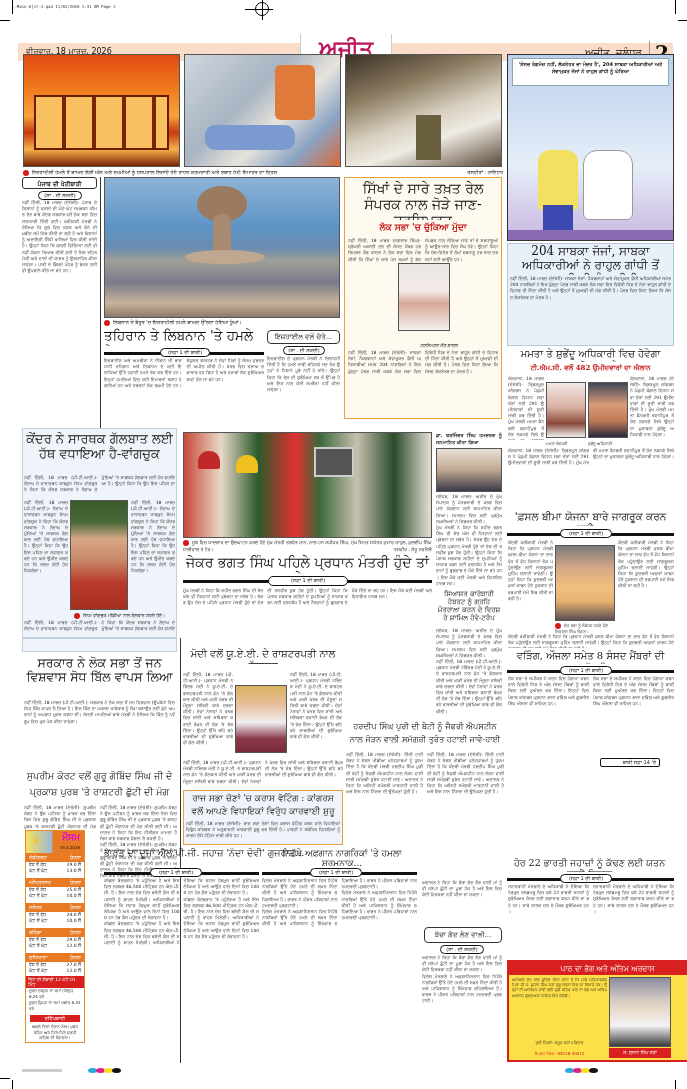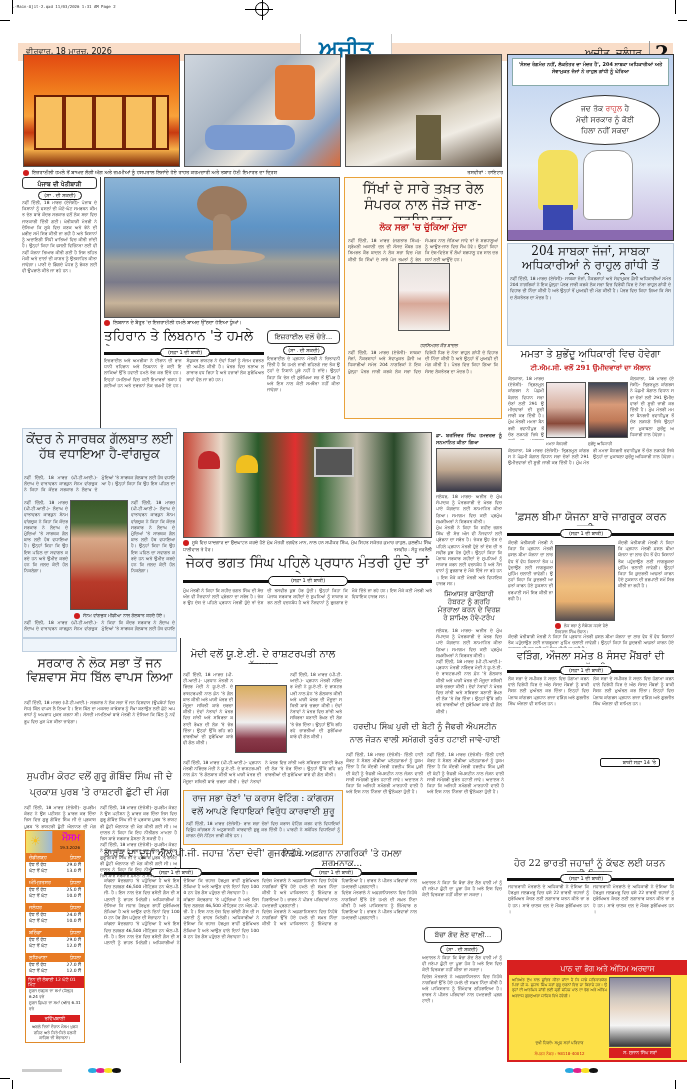--- a/index.html
+++ b/index.html
@@ -5,21 +5,21 @@
 *{box-sizing:border-box;margin:0;padding:0}
 html,body{width:687px;height:1089px;background:#fff;overflow:hidden}
 body{position:relative;font-family:"DejaVu Sans",sans-serif;color:#111}
 .abs{position:absolute}
 .slug{top:4px;left:12px;font-size:4px;color:#333;font-family:"DejaVu Sans Mono",monospace}
 .crop{position:absolute;background:#000}
 .reg{position:absolute;width:14px;height:14px;border:1px solid #000;border-radius:50%}
 .hdr{position:absolute;top:43px;left:18px;width:487px;height:18px;background:#f9ddc8}
 .hdr-r{position:absolute;top:43px;left:505px;width:168px;height:18px;background:#f9ddc8}
 .hdr .date{position:absolute;left:8px;top:4px;font-size:8px}
-.masthead{position:absolute;top:34px;left:300px;width:92px;height:28px;background:#fff;border-left:1px solid #ccc;border-right:1px solid #ccc;color:#0369a1;font-weight:bold;font-size:22px;text-align:center;line-height:28px;font-family:"DejaVu Serif",serif}
+.masthead{position:absolute;top:34px;left:300px;width:92px;height:28px;background:#fff;border-left:1px solid #ccc;border-right:1px solid #ccc;color:#be185d;font-weight:bold;font-size:22px;text-align:center;line-height:28px;font-family:"DejaVu Serif",serif}
 .hdr-r .city{position:absolute;left:80px;top:4px;font-size:10px}
 .hdr-r .pg{position:absolute;right:4px;top:-2px;font-size:20px;font-weight:bold;font-family:"DejaVu Serif",serif;border-left:1px solid #999;padding-left:5px}
 .photo{position:absolute;border:1px solid #555}
 .cap{position:absolute;font-size:5px;line-height:7px;color:#111;white-space:nowrap;overflow:hidden}
 .dot{display:inline-block;width:6px;height:6px;background:#d01c1c;border-radius:50%;margin-right:3px;vertical-align:middle}
 .col{position:absolute;font-size:4.4px;line-height:6.2px;color:#222;text-align:justify;overflow:hidden}
 .col p{word-break:break-all}
 .h1{position:absolute;font-family:"DejaVu Serif",serif;color:#111;text-align:center;line-height:1.15;overflow:hidden}
 .red{color:#c41818}
 .pill{position:absolute;border:1px solid #111;border-radius:8px;font-size:5px;text-align:center;line-height:7px;background:#fff}
@@ -64,25 +64,20 @@
 <div class="photo" style="left:345px;top:54px;width:157px;height:113px;background:linear-gradient(160deg,#3a3026 0%,#8a7a60 30%,#d8d0c0 55%,#f0ece4 70%,#5a4a38 100%)">
   <div style="position:absolute;left:70px;top:60px;width:25px;height:45px;background:#6a6040"></div>
 </div>
 <div class="cap" style="left:23px;top:169px;width:480px">
   <span class="dot"></span><span>ਇਜ਼ਰਾਈਲੀ ਹਮਲੇ ਤੋਂ ਬਾਅਦ ਲੱਗੀ ਅੱਗ ਅਤੇ ਜ਼ਖ਼ਮੀਆਂ ਨੂੰ ਹਸਪਤਾਲ ਲਿਜਾਂਦੇ ਹੋਏ ਰਾਹਤ ਕਰਮਚਾਰੀ ਅਤੇ ਤਬਾਹ ਹੋਈ ਇਮਾਰਤ ਦਾ ਦ੍ਰਿਸ਼</span>
   <span style="float:right">ਤਸਵੀਰਾਂ : ਰਾਇਟਰ</span>
 </div>
 
 <div class="box" style="left:507px;top:54px;width:167px;height:187px;background:linear-gradient(180deg,#bcd0ee 0%,#e6eef8 60%,#c8b8e0 100%)">
   <div style="position:absolute;left:4px;top:3px;width:157px;height:28px;background:#fff;border:1px solid #8aa;font-size:5px;line-height:7px;padding:2px;text-align:center;font-weight:bold">'ਸੰਸਦ ਰੰਗਮੰਚ ਨਹੀਂ, ਲੋਕਤੰਤਰ ਦਾ ਮੰਦਰ ਹੈ', 204 ਸਾਬਕਾ ਅਧਿਕਾਰੀਆਂ ਅਤੇ ਸੇਵਾਮੁਕਤ ਜੱਜਾਂ ਨੇ ਰਾਹੁਲ ਗਾਂਧੀ ਨੂੰ ਘੇਰਿਆ</div>
-  <div style="position:absolute;left:42px;top:40px;width:110px;height:50px;background:#fff;border:1px solid #333;border-radius:50%;text-align:center;font-size:7.5px;line-height:11px;padding-top:7px">
-    <span>ਜਦ ਤੱਕ</span> <span class="red">ਰਾਹੁਲ</span> <span>ਹੈ</span><br>
-    <span>ਮੋਦੀ ਸਰਕਾਰ ਨੂੰ ਕੋਈ</span><br>
-    <span>ਹਿਲਾ ਨਹੀਂ ਸਕਦਾ</span>
-  </div>
   <div style="position:absolute;left:30px;top:95px;width:40px;height:60px;background:#f3e060;border-radius:12px 12px 4px 4px"></div>
   <div style="position:absolute;left:35px;top:150px;width:30px;height:25px;background:#3a48b0"></div>
   <div style="position:absolute;left:75px;top:95px;width:50px;height:70px;background:#fff;border:1px solid #999;border-radius:14px 14px 6px 6px"></div>
   <div style="position:absolute;left:0;bottom:0;width:100%;height:10px;background:#8a6ab0"></div>
 </div>
 
 <div class="box" style="left:22px;top:177px;width:75px;height:12px;border-radius:3px;font-size:6px;font-weight:bold;text-align:center;line-height:11px">ਪੰਜਾਬ ਦੀ ਖੇਤੀਬਾੜੀ</div>
 <div class="pill" style="left:38px;top:191px;width:44px">(ਸਾ . ਦੀ ਸਕਦੀ)</div>
 <div class="col" style="left:22px;top:200px;width:75px;height:165px">
     <p>ਨਵੀਂ ਦਿੱਲੀ, 18 ਮਾਰਚ (ਏਜੰਸੀ)- ਪੰਜਾਬ ਦੇ ਕਿਸਾਨਾਂ ਨੂੰ ਫਸਲਾਂ ਦੀ ਘੱਟੋ-ਘੱਟ ਸਮਰਥਨ ਕੀਮਤ ਦੇਣ ਬਾਰੇ ਕੇਂਦਰ ਸਰਕਾਰ ਵਲੋਂ ਲੋਕ ਸਭਾ ਵਿਚ ਜਾਣਕਾਰੀ ਦਿੱਤੀ ਗਈ। ਖੇਤੀਬਾੜੀ ਮੰਤਰੀ ਨੇ ਦੱਸਿਆ ਕਿ ਸੂਬੇ ਵਿਚ ਕਣਕ ਅਤੇ ਝੋਨੇ ਦੀ ਖ਼ਰੀਦ ਸਮੇਂ ਸਿਰ ਕੀਤੀ ਜਾ ਰਹੀ ਹੈ ਅਤੇ ਕਿਸਾਨਾਂ ਨੂੰ ਅਦਾਇਗੀ ਸਿੱਧੀ ਖਾਤਿਆਂ ਵਿਚ ਕੀਤੀ ਜਾਂਦੀ ਹੈ। ਉਨ੍ਹਾਂ ਕਿਹਾ ਕਿ ਫਸਲੀ ਵਿਭਿੰਨਤਾ ਲਈ ਵੀ ਨਵੀਂ ਯੋਜਨਾ ਤਿਆਰ ਕੀਤੀ ਗਈ ਹੈ ਜਿਸ ਤਹਿਤ ਮੱਕੀ ਅਤੇ ਦਾਲਾਂ ਦੀ ਕਾਸ਼ਤ ਨੂੰ ਉਤਸ਼ਾਹਿਤ ਕੀਤਾ ਜਾਵੇਗਾ। ਪਾਣੀ ਦੇ ਡਿੱਗਦੇ ਪੱਧਰ ਨੂੰ ਰੋਕਣ ਲਈ ਵੀ ਉਪਰਾਲੇ ਕੀਤੇ ਜਾ ਰਹੇ ਹਨ।</p>
@@ -120,21 +115,21 @@
     <p>ਨਵੀਂ ਦਿੱਲੀ, 18 ਮਾਰਚ (ਏਜੰਸੀ)- ਸਾਬਕਾ ਜੱਜਾਂ, ਨੌਕਰਸ਼ਾਹਾਂ ਅਤੇ ਸੇਵਾਮੁਕਤ ਫ਼ੌਜੀ ਅਧਿਕਾਰੀਆਂ ਸਮੇਤ 204 ਨਾਗਰਿਕਾਂ ਨੇ ਇਕ ਖੁੱਲ੍ਹਾ ਪੱਤਰ ਜਾਰੀ ਕਰਕੇ ਲੋਕ ਸਭਾ ਵਿਚ ਵਿਰੋਧੀ ਧਿਰ ਦੇ ਨੇਤਾ ਰਾਹੁਲ ਗਾਂਧੀ ਦੇ ਵਿਹਾਰ ਦੀ ਨਿੰਦਾ ਕੀਤੀ ਹੈ ਅਤੇ ਉਨ੍ਹਾਂ ਤੋਂ ਮੁਆਫ਼ੀ ਦੀ ਮੰਗ ਕੀਤੀ ਹੈ। ਪੱਤਰ ਵਿਚ ਕਿਹਾ ਗਿਆ ਕਿ ਸੰਸਦ ਲੋਕਤੰਤਰ ਦਾ ਮੰਦਰ ਹੈ।</p>
   </div>
 
 <div class="box" style="left:507px;top:243px;width:167px;height:103px;background:#e8f0f8;border-color:#b8c8d8"></div>
 <div class="h1" style="left:510px;top:245px;width:161px;height:30px;font-size:12px">204 ਸਾਬਕਾ ਜੱਜਾਂ, ਸਾਬਕਾ ਅਧਿਕਾਰੀਆਂ ਨੇ ਰਾਹੁਲ ਗਾਂਧੀ ਤੋਂ ਮੁਆਫ਼ੀ ਦੀ ਮੰਗ ਕੀਤੀ</div>
 <div class="col" style="left:510px;top:276px;width:161px;height:68px">
     <p>ਨਵੀਂ ਦਿੱਲੀ, 18 ਮਾਰਚ (ਏਜੰਸੀ)- ਸਾਬਕਾ ਜੱਜਾਂ, ਨੌਕਰਸ਼ਾਹਾਂ ਅਤੇ ਸੇਵਾਮੁਕਤ ਫ਼ੌਜੀ ਅਧਿਕਾਰੀਆਂ ਸਮੇਤ 204 ਨਾਗਰਿਕਾਂ ਨੇ ਇਕ ਖੁੱਲ੍ਹਾ ਪੱਤਰ ਜਾਰੀ ਕਰਕੇ ਲੋਕ ਸਭਾ ਵਿਚ ਵਿਰੋਧੀ ਧਿਰ ਦੇ ਨੇਤਾ ਰਾਹੁਲ ਗਾਂਧੀ ਦੇ ਵਿਹਾਰ ਦੀ ਨਿੰਦਾ ਕੀਤੀ ਹੈ ਅਤੇ ਉਨ੍ਹਾਂ ਤੋਂ ਮੁਆਫ਼ੀ ਦੀ ਮੰਗ ਕੀਤੀ ਹੈ। ਪੱਤਰ ਵਿਚ ਕਿਹਾ ਗਿਆ ਕਿ ਸੰਸਦ ਲੋਕਤੰਤਰ ਦਾ ਮੰਦਰ ਹੈ।</p>
   </div>
 
 <div class="h1" style="left:507px;top:348px;width:167px;height:14px;font-size:10px">ਮਮਤਾ ਤੇ ਸ਼ੁਭੇਂਦੂ ਅਧਿਕਾਰੀ ਵਿਚ ਹੋਵੇਗਾ ਆਹਮੋ-ਸਾਹਮਣੇ</div>
-<div class="h1 red" style="left:507px;top:364px;width:167px;height:10px;font-size:7px;font-weight:bold">ਟੀ.ਐਮ.ਸੀ. ਵਲੋਂ 291 ਉਮੀਦਵਾਰਾਂ ਦਾ ਐਲਾਨ</div>
+<div class="h1 red" style="left:507px;top:364px;width:167px;height:10px;font-size:7px;font-weight:bold">ਟੀ.ਐਮ.ਸੀ. ਵਲੋਂ 482 ਉਮੀਦਵਾਰਾਂ ਦਾ ਐਲਾਨ</div>
 <div class="photo" style="left:546px;top:382px;width:40px;height:56px;background:linear-gradient(180deg,#f2e8e8 0%,#d8b0a0 45%,#8a4a3a 75%,#eee 100%)"></div>
 <div class="photo" style="left:588px;top:382px;width:40px;height:56px;background:linear-gradient(180deg,#404858 0%,#d89a78 40%,#c07a58 70%,#2a2a3a 100%)"></div>
 <div class="col" style="left:508px;top:376px;width:36px;height:64px">
     <p>ਕੋਲਕਾਤਾ, 18 ਮਾਰਚ (ਏਜੰਸੀ)- ਤ੍ਰਿਣਮੂਲ ਕਾਂਗਰਸ ਨੇ ਪੱਛਮੀ ਬੰਗਾਲ ਵਿਧਾਨ ਸਭਾ ਚੋਣਾਂ ਲਈ 291 ਉਮੀਦਵਾਰਾਂ ਦੀ ਸੂਚੀ ਜਾਰੀ ਕਰ ਦਿੱਤੀ ਹੈ। ਮੁੱਖ ਮੰਤਰੀ ਮਮਤਾ ਬੈਨਰਜੀ ਭਵਾਨੀਪੁਰ ਤੋਂ ਚੋਣ ਲੜਨਗੇ ਜਿਥੇ ਉਨ੍ਹਾਂ ਦਾ ਮੁਕਾਬਲਾ ਸ਼ੁਭੇਂਦੂ ਅਧਿਕਾਰੀ ਨਾਲ ਹੋਵੇਗਾ।</p>
   </div>
 <div class="col" style="left:630px;top:376px;width:44px;height:64px">
     <p>ਕੋਲਕਾਤਾ, 18 ਮਾਰਚ (ਏਜੰਸੀ)- ਤ੍ਰਿਣਮੂਲ ਕਾਂਗਰਸ ਨੇ ਪੱਛਮੀ ਬੰਗਾਲ ਵਿਧਾਨ ਸਭਾ ਚੋਣਾਂ ਲਈ 291 ਉਮੀਦਵਾਰਾਂ ਦੀ ਸੂਚੀ ਜਾਰੀ ਕਰ ਦਿੱਤੀ ਹੈ। ਮੁੱਖ ਮੰਤਰੀ ਮਮਤਾ ਬੈਨਰਜੀ ਭਵਾਨੀਪੁਰ ਤੋਂ ਚੋਣ ਲੜਨਗੇ ਜਿਥੇ ਉਨ੍ਹਾਂ ਦਾ ਮੁਕਾਬਲਾ ਸ਼ੁਭੇਂਦੂ ਅਧਿਕਾਰੀ ਨਾਲ ਹੋਵੇਗਾ।</p>
   </div>
 <div class="cap" style="left:546px;top:440px;width:40px;font-size:4px">ਮਮਤਾ ਬੈਨਰਜੀ</div>
 <div class="cap" style="left:588px;top:440px;width:40px;font-size:4px">ਸ਼ੁਭੇਂਦੂ ਅਧਿਕਾਰੀ</div>

